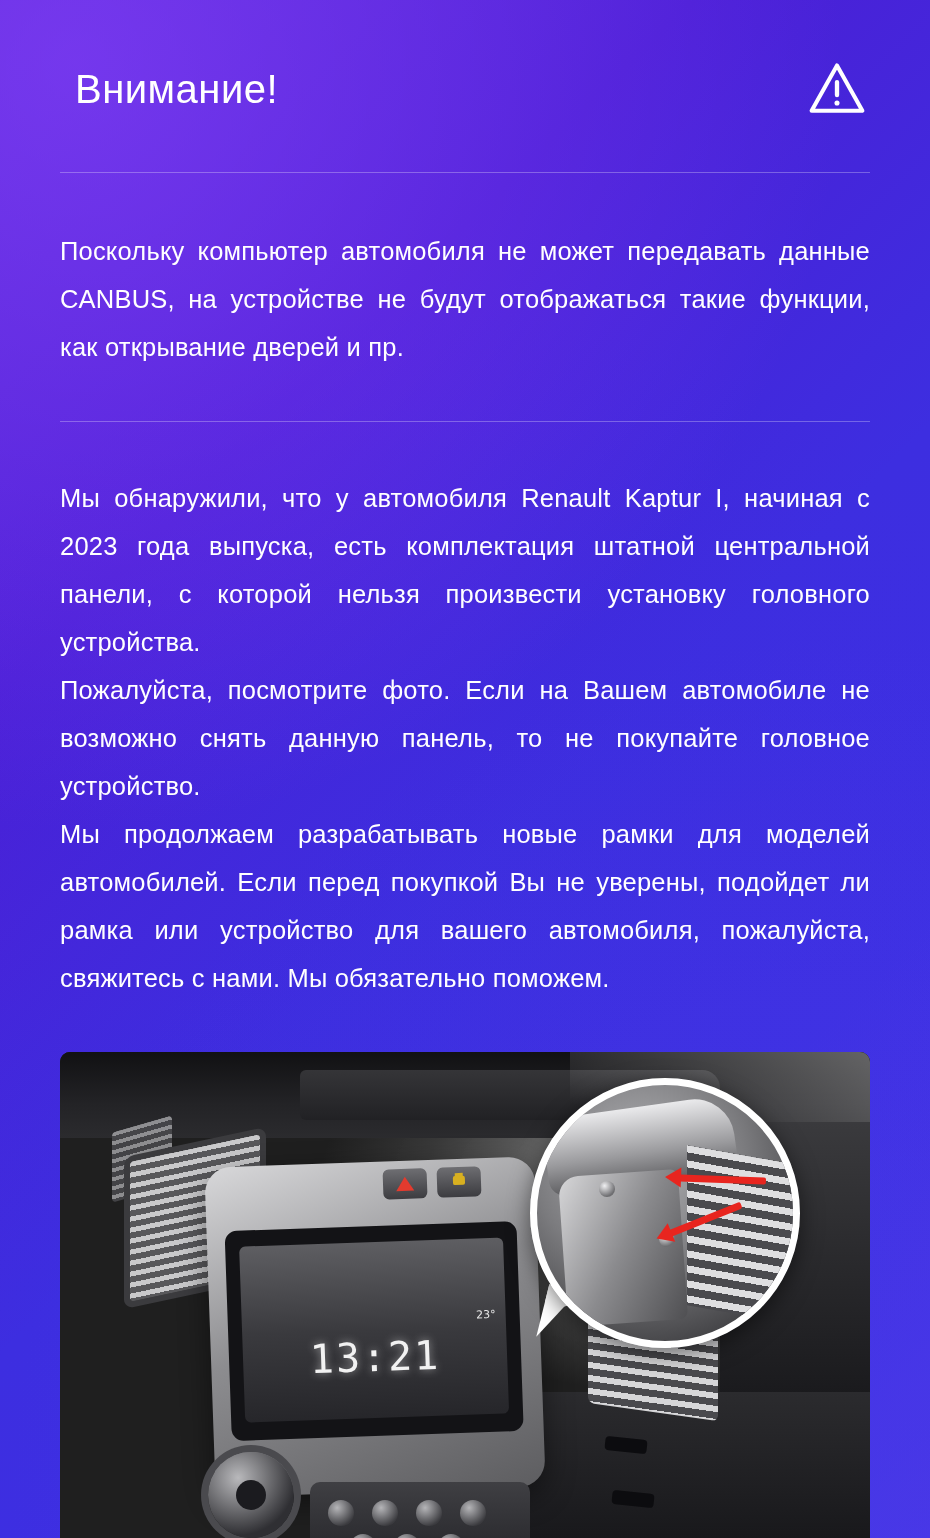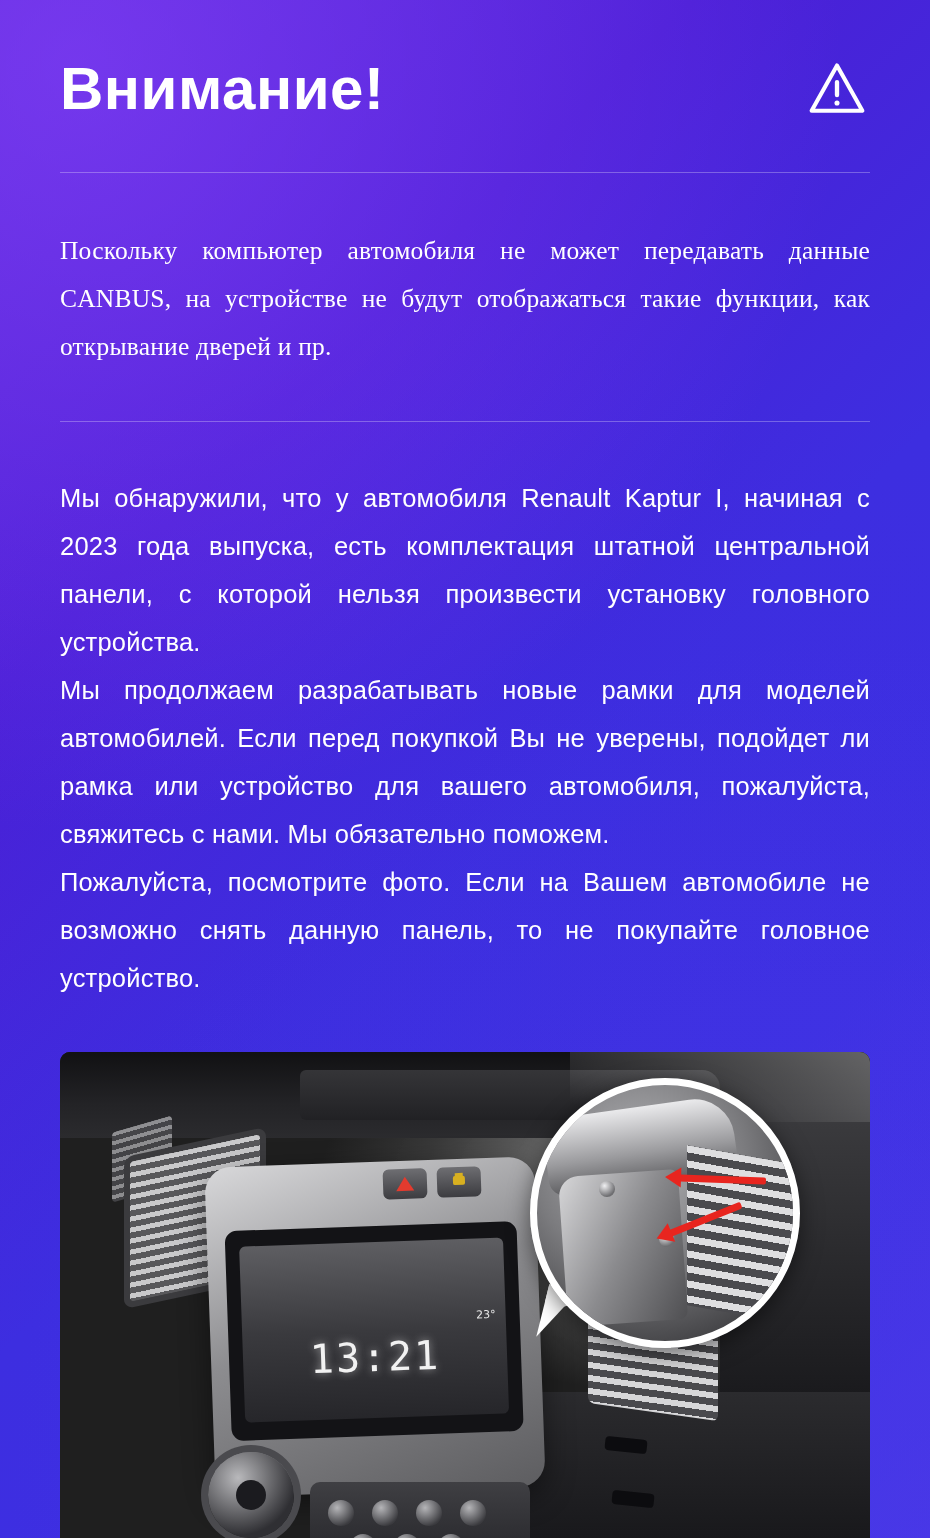--- a/index.html
+++ b/index.html
@@ -37,25 +37,25 @@
   .header {
     display: flex;
     align-items: center;
     justify-content: space-between;
     height: 172px;
     padding-top: 6px;
     box-sizing: border-box;
   }
   .title {
     color: #ffffff;
-    font-size: 60px;
+    font-size: 40px;
     line-height: 1.0;
-    font-weight: 700;
+    font-weight: 400;
     letter-spacing: 0.5px;
-    margin: 0;
+    margin: 15px;
     white-space: nowrap;
   }
   .warning-icon {
     width: 58px;
     height: 58px;
     flex: none;
     margin-right: 4px;
   }
   .warning-icon svg {
     display: block;
@@ -64,21 +64,20 @@
   
   .divider {
     height: 1px;
     background: rgba(255,255,255,0.28);
     margin: 0;
   }
 
   
   .block-a {
     padding: 54px 0 50px 0;
-    font-family: Liberation Serif, serif;
   }
   .block-b {
     padding: 52px 0 36px 0;
   }
   p.para {
     color: #ffffff;
     font-size: 25.5px;
     line-height: 48px;
     margin: 0;
     text-align: justify;
@@ -382,22 +381,22 @@
     <div class="divider"></div>
 
     <div class="block-a">
       <p class="para">Поскольку компьютер автомобиля не может передавать данные CANBUS, на устройстве не будут отображаться такие функции, как открывание дверей и пр.</p>
     </div>
 
     <div class="divider"></div>
 
     <div class="block-b">
       <p class="para">Мы обнаружили, что у автомобиля Renault Kaptur I, начиная с 2023 года выпуска, есть комплектация штатной центральной панели, с которой нельзя произвести установку головного устройства.</p>
+      <p class="para">Пожалуйста, посмотрите  фото. Если на Вашем  автомобиле не возможно снять данную панель, то не покупайте головное устройство.</p>
       <p class="para">Мы продолжаем разрабатывать новые рамки для моделей автомобилей. Если перед покупкой Вы не уверены, подойдет ли рамка или устройство для вашего автомобиля, пожалуйста, свяжитесь с нами. Мы обязательно поможем.</p>
-      <p class="para">Пожалуйста, посмотрите  фото. Если на Вашем  автомобиле не возможно снять данную панель, то не покупайте головное устройство.</p>
     </div>
 
     <div class="photo-wrap">
       <div class="photo"></div>
       <div class="dash-top"></div>
       <div class="dash-top2"></div>
       <div class="gloss"></div>
       <div class="pillar"></div>
       <div class="lower-dark"></div>
 

